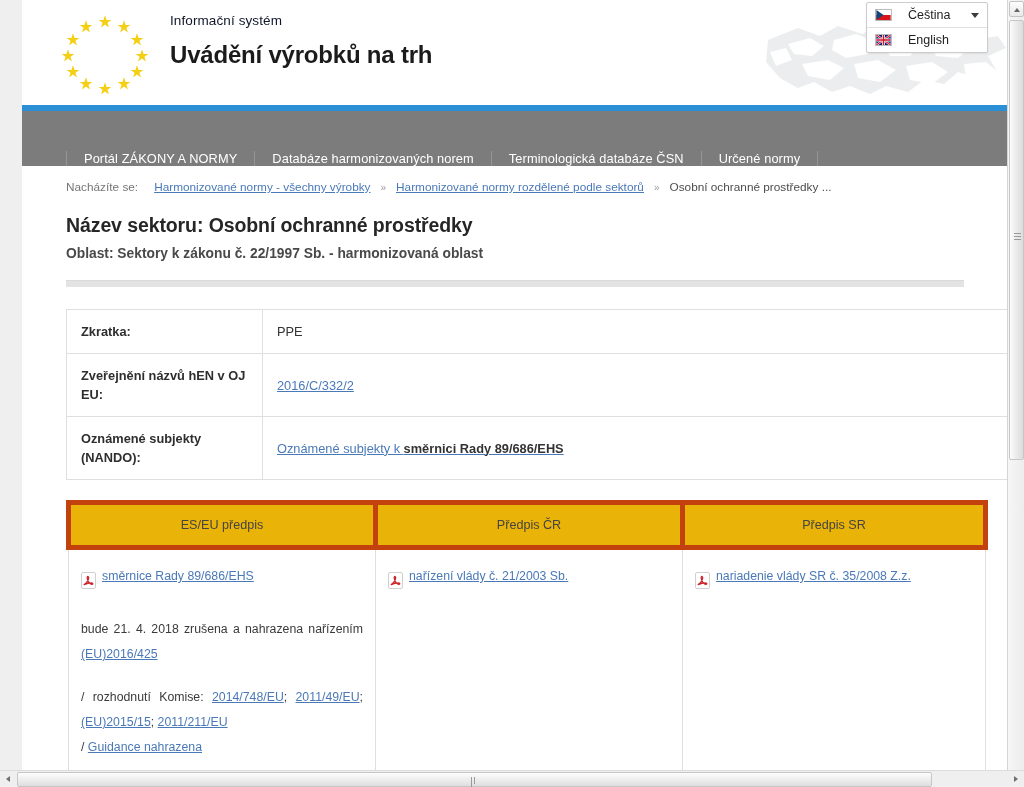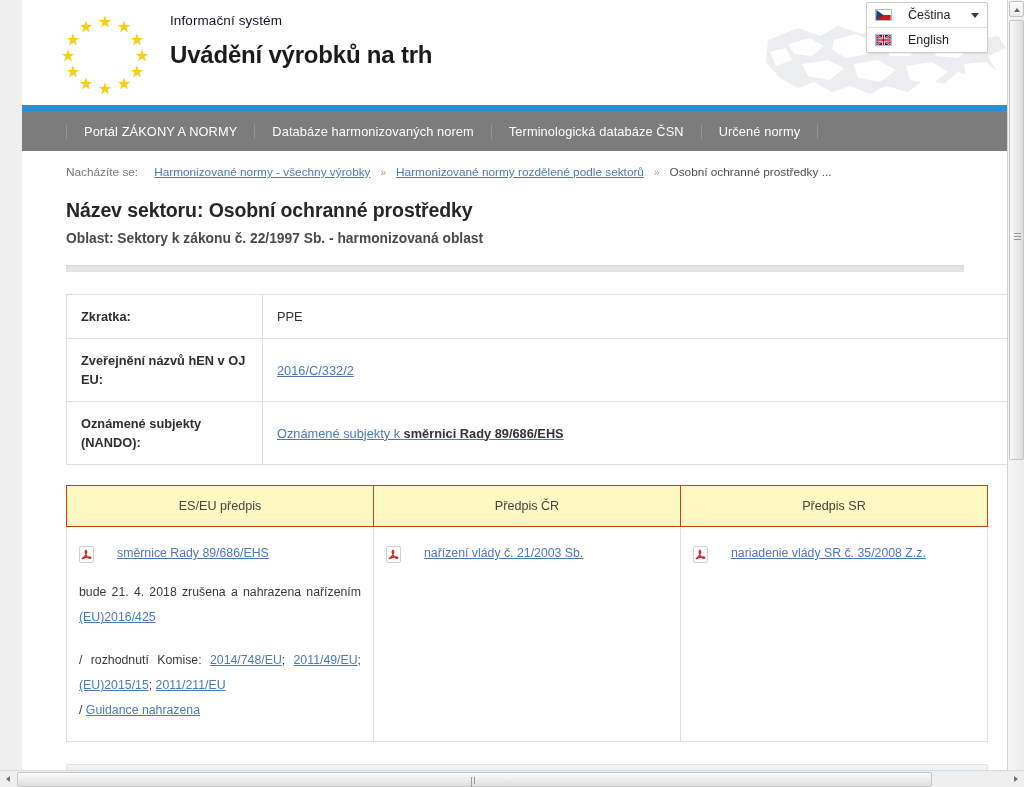--- a/index.html
+++ b/index.html
@@ -123,21 +123,21 @@
   .chev {
     position: absolute; right: 8px; top: 50%; margin-top: -2px;
     width: 0; height: 0;
     border-left: 4.5px solid transparent; border-right: 4.5px solid transparent;
     border-top: 5px solid #3b3b3b;
   }
 
   
   .blue-strip { height: 6px; background: #2a8fd4; }
   .nav {
-    height: 40px; background: #7c7c7c; display: flex; align-items: center;
+    height: 55px; background: #7c7c7c; display: flex; align-items: flex-end;
     padding-left: 44px;
   }
   .nav-item {
     display: flex; align-items: center; padding: 0 17px;
     color: #fff; font-size: 12.8px; letter-spacing: .1px;
     border-right: 1px solid #949494; cursor: pointer; white-space: nowrap;
   }
   .nav-item:first-child { border-left: 1px solid #949494; }
 
   
@@ -180,30 +180,30 @@
     color: #4a79b8; text-decoration: underline; cursor: pointer;
   }
   .link b { font-weight: bold; color: #333; }
 
   
   .reg-table {
     width: 922px; margin: 20px 22px 0 22px;
     border: 1px solid #d8d8d8; table-layout: fixed;
   }
   .reg-table th {
-    background: #fef9c3; border: 1px solid #c2410c;
+    background: #eab308; border: 5px solid #c2410c;
     font-size: 12.6px; font-weight: normal; color: #444;
     padding: 13px 8px; text-align: center;
   }
   .reg-table td {
     border: 1px solid #dfdfdf; vertical-align: top;
     padding: 14px 12px 18px 12px; font-size: 12.3px; color: #3a3a3a;
     line-height: 25px; height: 170px;
   }
-  .pdf-line { display: flex; align-items: center; gap: 23px; margin-bottom: 14px; }
+  .pdf-line { display: flex; align-items: flex-end; gap: 6px; margin-bottom: 28px; }
   .pdf-icon { flex: 0 0 15px; width: 15px; height: 17px; margin-top: 1px; }
   .just { text-align: justify; line-height: 25px; }
   .just.spaced { margin-top: 18px; }
   .cell-line { line-height: 25px; }
 
   
   .search-panel {
     width: 922px; margin: 22px 22px 0 22px; height: 57px;
     background: #eef4f8; border: 1px solid #d9e3ea; border-radius: 2px;
     display: flex; align-items: center; padding: 0 18px;

